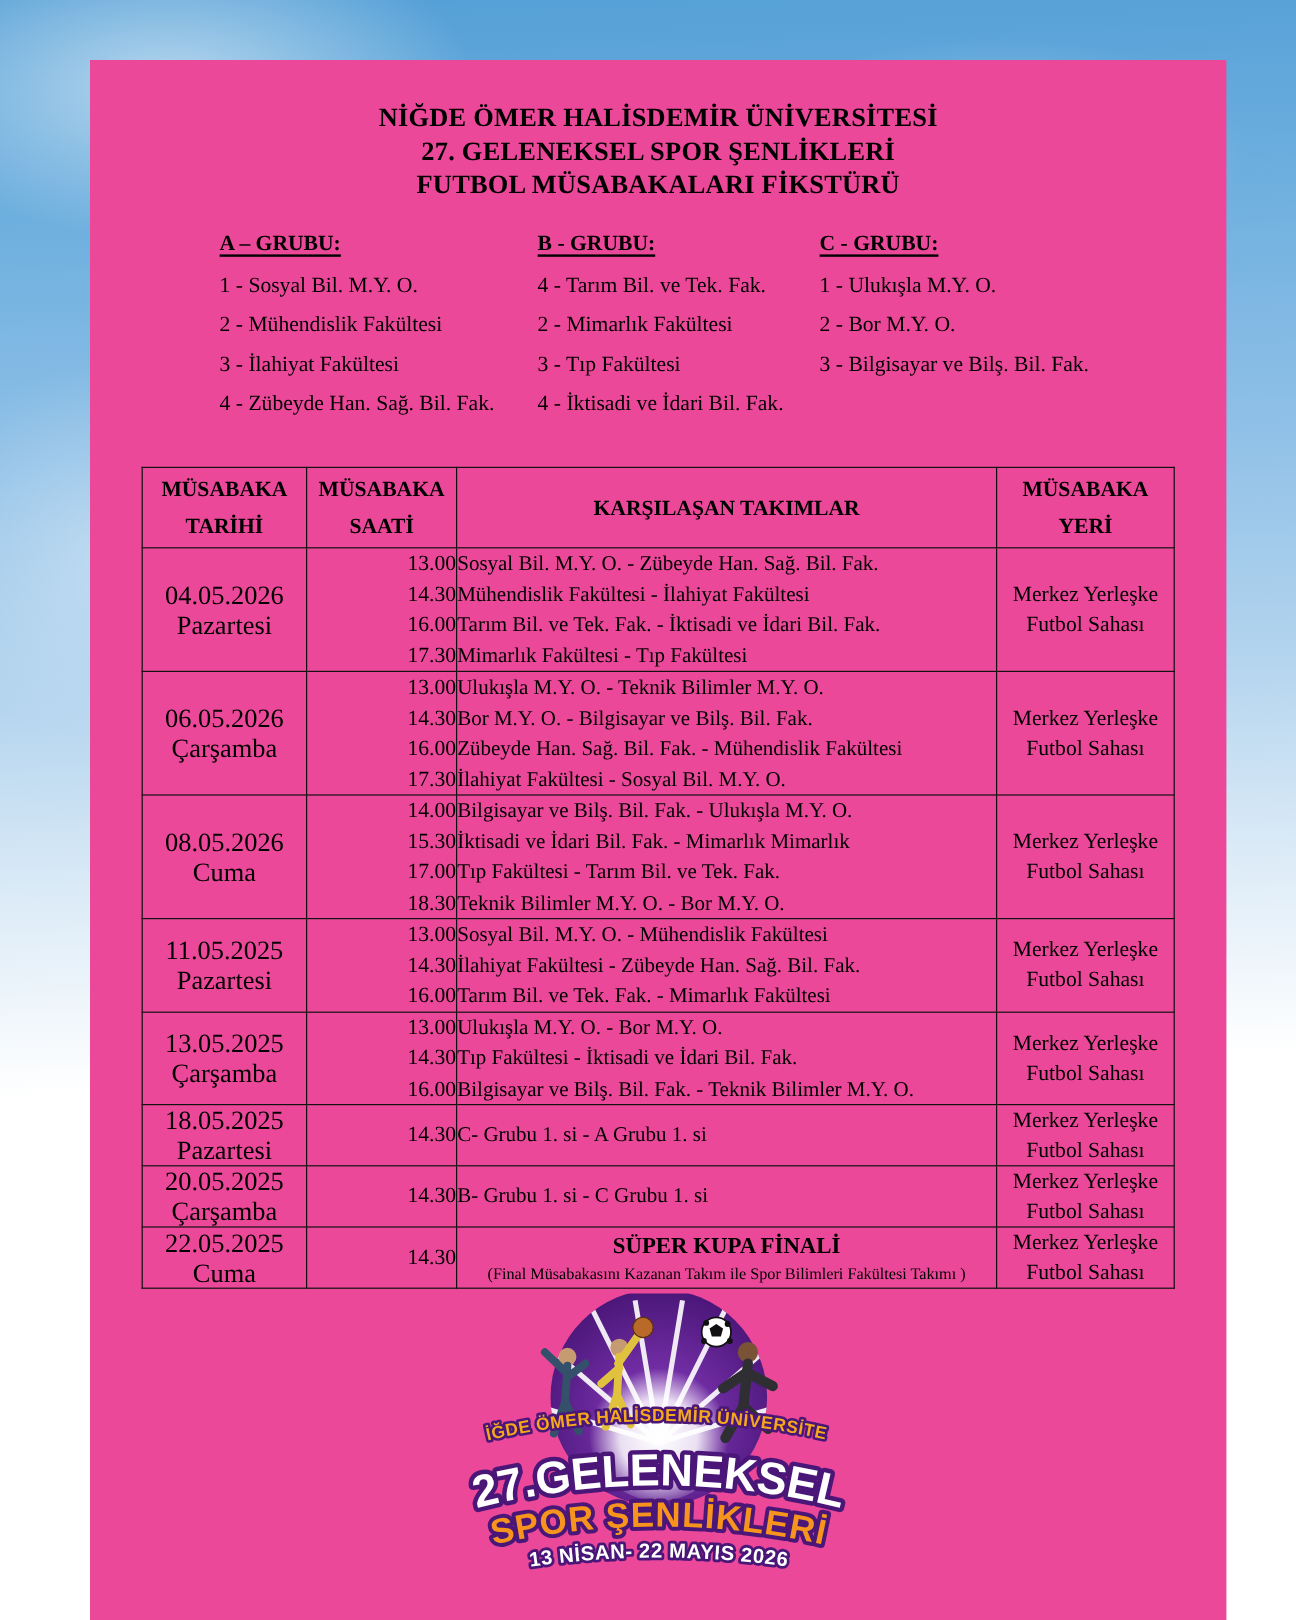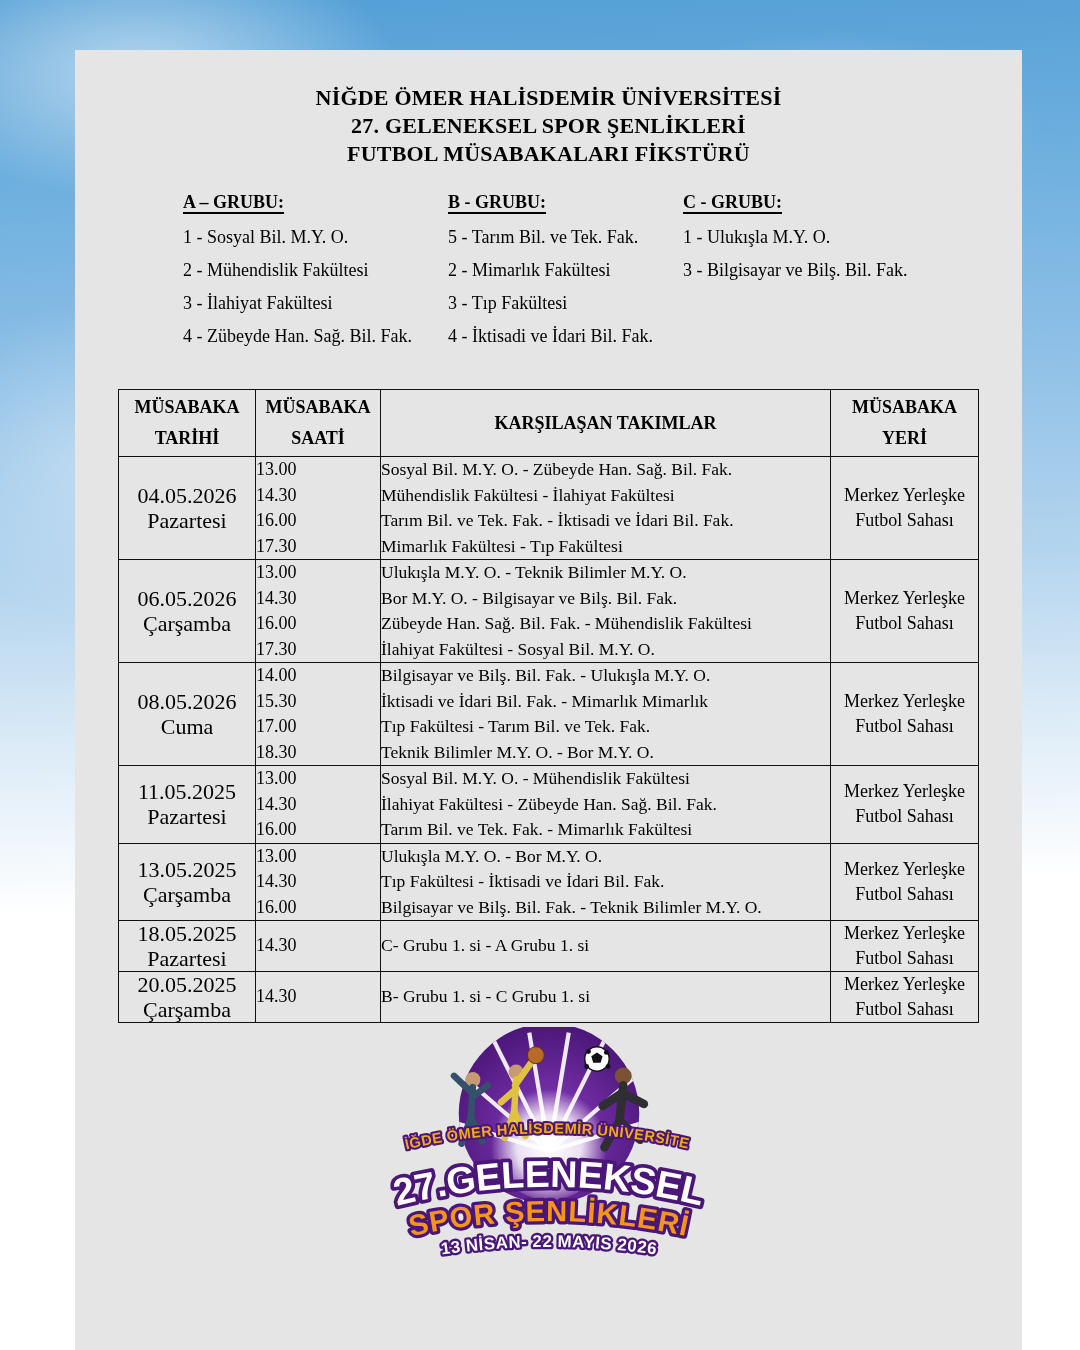--- a/index.html
+++ b/index.html
@@ -11,21 +11,21 @@
   .cloud{position:absolute;border-radius:50%;pointer-events:none;}
   .cloud1{left:-120px;top:-60px;width:520px;height:260px;
     background:radial-gradient(ellipse at center,rgba(255,255,255,.55),rgba(255,255,255,0) 70%);}
   .cloud2{left:620px;top:30px;width:420px;height:200px;
     background:radial-gradient(ellipse at center,rgba(255,255,255,.30),rgba(255,255,255,0) 70%);}
   .cloud3{left:-80px;top:300px;width:360px;height:320px;
     background:radial-gradient(ellipse at center,rgba(255,255,255,.35),rgba(255,255,255,0) 70%);}
 
   .card{
     position:absolute;left:75px;top:50px;width:947px;height:1300px;
-    background:#e5e5e5;color:#000;
+    background:#ec4899;color:#000;
   }
 
   .title-block{margin-top:34px;text-align:center;font-weight:bold;
     font-size:22px;line-height:28px;letter-spacing:.2px;}
 
   .groups{display:flex;margin-top:24px;padding-left:108px;font-size:18px;}
   .group-col{box-sizing:border-box;}
   .group-col.a{width:265px;font-family:Liberation Serif, serif;}
   .group-col.b{width:235px;}
   .group-col.c{flex:1;}
@@ -40,21 +40,21 @@
   }
   table.fixture col.c-date{width:137px;}
   table.fixture col.c-time{width:125px;}
   table.fixture col.c-teams{width:450px;}
   table.fixture col.c-venue{width:148px;}
   table.fixture th,table.fixture td{
     border:1.7px solid #111;padding:0;vertical-align:middle;
   }
   table.fixture th{font-size:18px;line-height:31px;padding:2px 0;text-align:center;}
   td.cell-date{text-align:center;line-height:25px;font-size:22px;}
-  td.cell-time{text-align:left;line-height:25.5px;font-size:18px;padding:2px 0;}
+  td.cell-time{text-align:right;line-height:25.5px;font-size:18px;padding:2px 0;}
   td.cell-teams{text-align:left;line-height:25.5px;padding:2px 6px 2px 9px;}
   td.cell-teams.final{text-align:center;padding:2px 2px;}
   td.cell-venue{text-align:center;line-height:25px;font-size:18px;padding:2px 8px;margin-left:45px;}
   .final-title{font-weight:bold;font-size:19px;line-height:26px;}
   .final-note{font-size:13.5px;line-height:19px;}
 
   .logo-wrap{margin-top:4px;text-align:center;}
   .logo-wrap svg{display:inline-block;}
   .logo-text{font-family:"Liberation Sans","DejaVu Sans",sans-serif;font-weight:bold;}
 </style>
@@ -76,28 +76,29 @@
   <div class="groups">
     <div class="group-col a">
       <p class="group-head">A – GRUBU:</p>
       <p class="group-team">1 - Sosyal Bil. M.Y. O.</p>
       <p class="group-team">2 - Mühendislik Fakültesi</p>
       <p class="group-team">3 - İlahiyat Fakültesi</p>
       <p class="group-team">4 - Zübeyde Han. Sağ. Bil. Fak.</p>
     </div>
     <div class="group-col b">
       <p class="group-head">B - GRUBU:</p>
-      <p class="group-team">5 - Tarım Bil. ve Tek. Fak.</p>
+      <p class="group-team">4 - Tarım Bil. ve Tek. Fak.</p>
       <p class="group-team">2 - Mimarlık Fakültesi</p>
       <p class="group-team">3 - Tıp Fakültesi</p>
       <p class="group-team">4 - İktisadi ve İdari Bil. Fak.</p>
     </div>
     <div class="group-col c">
       <p class="group-head">C - GRUBU:</p>
       <p class="group-team">1 - Ulukışla M.Y. O.</p>
+      <p class="group-team">2 - Bor M.Y. O.</p>
       <p class="group-team">3 - Bilgisayar ve Bilş. Bil. Fak.</p>
     </div>
   </div>
 
   <table class="fixture">
     <colgroup>
         <col class="c-date">
         <col class="c-time">
         <col class="c-teams">
         <col class="c-venue">
@@ -232,20 +233,34 @@
             <div>Çarşamba</div>
           </td>
           <td class="cell-time">
             <div>14.30</div>
           </td>
           <td class="cell-teams">
             <div>B- Grubu 1. si - C Grubu 1. si</div>
           </td>
           <td class="cell-venue">Merkez Yerleşke Futbol Sahası</td>
         </tr>
+        <tr>
+          <td class="cell-date">
+            <div>22.05.2025</div>
+            <div>Cuma</div>
+          </td>
+          <td class="cell-time">
+            <div>14.30</div>
+          </td>
+          <td class="cell-teams final">
+            <div class="final-title">SÜPER KUPA FİNALİ</div>
+            <div class="final-note">(Final Müsabakasını Kazanan Takım ile Spor Bilimleri Fakültesi Takımı )</div>
+          </td>
+          <td class="cell-venue">Merkez Yerleşke Futbol Sahası</td>
+        </tr>
       </tbody>
   </table>
 
   <div class="logo-wrap">
     <svg width="330" height="235" viewBox="0 0 330 250">
       <defs>
         <radialGradient id="glow" cx="50%" cy="55%" r="50%">
           <stop offset="0%" stop-color="#ffffff" stop-opacity="1"></stop>
           <stop offset="55%" stop-color="#ffffff" stop-opacity=".85"></stop>
           <stop offset="100%" stop-color="#ffffff" stop-opacity="0"></stop>

